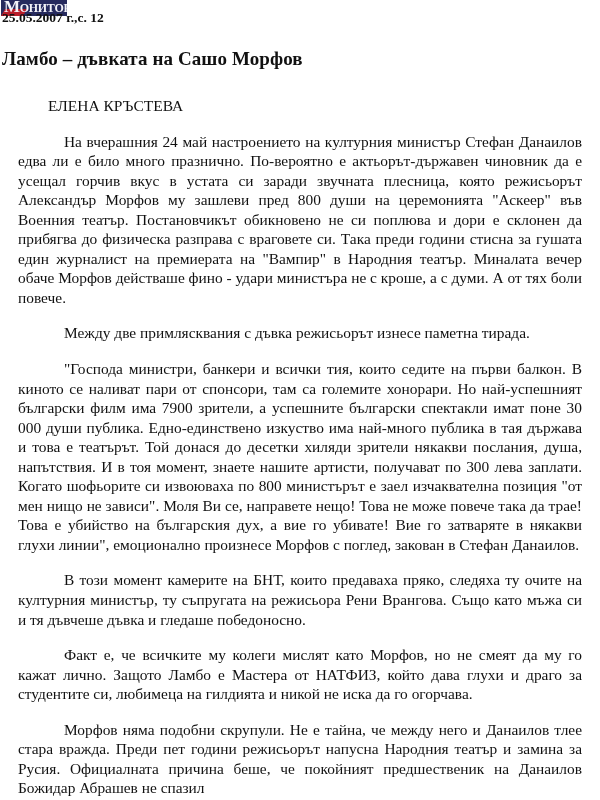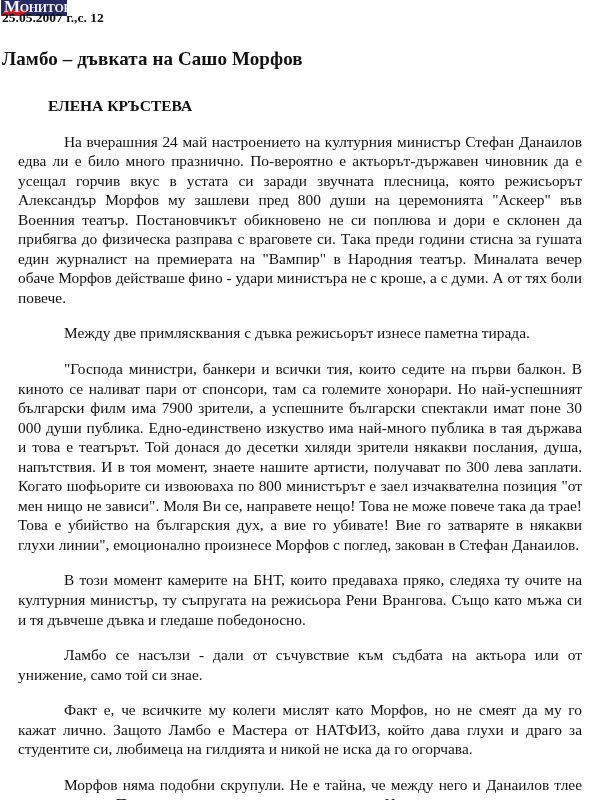--- a/index.html
+++ b/index.html
@@ -3,36 +3,35 @@
 <meta charset="utf-8">
 <style>
   html, body { margin:0; padding:0; background:#ffffff; }
   body { width:600px; height:800px; overflow:hidden; position:relative; font-family:"Liberation Serif","DejaVu Serif",serif; color:#111; }
   .logo { position:absolute; left:1px; top:0; width:66px; height:16px; background:#262a5e; overflow:hidden; }
   .logo .red { position:absolute; left:0; bottom:0; width:22px; height:7px; background:#b81d2a; transform:skewX(-30deg); transform-origin:bottom left; }
   .logo .txt { position:absolute; left:3px; top:-3px; font-family:"Liberation Serif",serif; font-weight:bold; font-size:17px; color:#f2f2f8; letter-spacing:-0.3px; font-variant:small-caps; }
   .dateline { position:absolute; left:2px; top:10px; font-size:13.5px; font-weight:bold; }
   .title { position:absolute; left:2px; top:48px; font-size:19px; font-weight:bold; letter-spacing:0.1px; }
   .article { position:absolute; left:2px; top:96px; width:596px; font-size:15.4px; line-height:19.55px; text-align:justify; }
-  .author { font-weight:bold; padding-left:46px; font-size:15.5px; }
+  .author { font-weight:normal; padding-left:46px; font-size:15.5px; }
   .article p { margin:16px; text-indent:46px; }
 </style>
 </head>
 <body>
 
 <div class="logo">
   <div class="red"></div>
   <span class="txt">Монитор</span>
 </div>
 <div class="dateline">25.05.2007 г.,с. 12</div>
 
 <div class="title">Ламбо – дъвката на Сашо Морфов</div>
 
 <div class="article">
   <div class="author">ЕЛЕНА КРЪСТЕВА</div>
   <p>На вчерашния 24 май настроението на културния министър Стефан Данаилов едва ли е било много празнично. По-вероятно е актьорът-държавен чиновник да е усещал горчив вкус в устата си заради звучната плесница, която режисьорът Александър Морфов му зашлеви пред 800 души на церемонията "Аскеер" във Военния театър. Постановчикът обикновено не си поплюва и дори е склонен да прибягва до физическа разправа с враговете си. Така преди години стисна за гушата един журналист на премиерата на "Вампир" в Народния театър. Миналата вечер обаче Морфов действаше фино - удари министъра не с кроше, а с думи. А от тях боли повече.</p>
   <p>Между две примлясквания с дъвка режисьорът изнесе паметна тирада.</p>
   <p>"Господа министри, банкери и всички тия, които седите на първи балкон. В киното се наливат пари от спонсори, там са големите хонорари. Но най-успешният български филм има 7900 зрители, а успешните български спектакли имат поне 30 000 души публика. Едно-единствено изкуство има най-много публика в тая държава и това е театърът. Той донася до десетки хиляди зрители някакви послания, душа, напътствия. И в тоя момент, знаете нашите артисти, получават по 300 лева заплати. Когато шофьорите си извоюваха по 800 министърът е заел изчаквателна позиция "от мен нищо не зависи". Моля Ви се, направете нещо! Това не може повече така да трае! Това е убийство на българския дух, а вие го убивате! Вие го затваряте в някакви глухи линии", емоционално произнесе Морфов с поглед, закован в Стефан Данаилов.</p>
   <p>В този момент камерите на БНТ, които предаваха пряко, следяха ту очите на културния министър, ту съпругата на режисьора Рени Врангова. Също като мъжа си и тя дъвчеше дъвка и гледаше победоносно.</p>
-  <p>Ламбо се насълзи - дали от съчувствие към съдбата на актьора или от унижение, само той си знае.</p>
   <p>Факт е, че всичките му колеги мислят като Морфов, но не смеят да му го кажат лично. Защото Ламбо е Мастера от НАТФИЗ, който дава глухи и драго за студентите си, любимеца на гилдията и никой не иска да го огорчава.</p>
   <p>Морфов няма подобни скрупули. Не е тайна, че между него и Данаилов тлее стара вражда. Преди пет години режисьорът напусна Народния театър и замина за Русия. Официалната причина беше, че покойният предшественик на Данаилов Божидар Абрашев не спазил</p>
 </div>
 
 </body></html>

